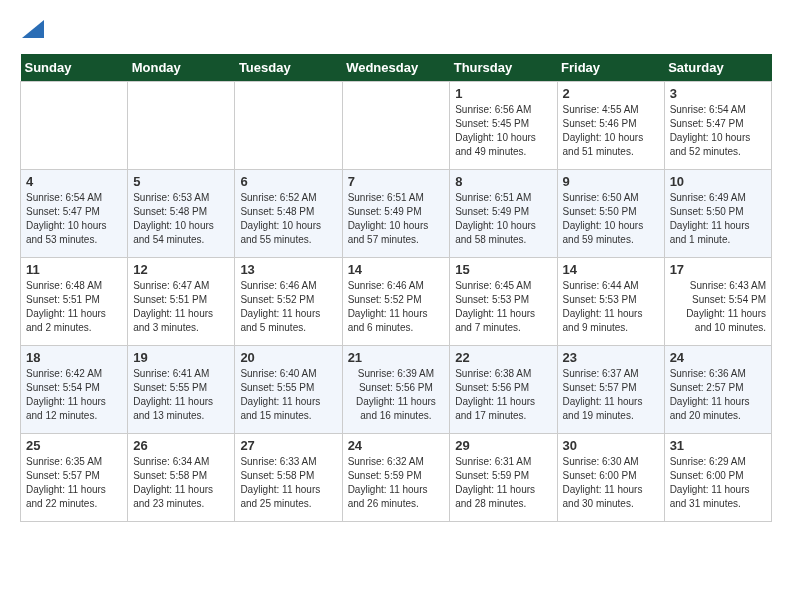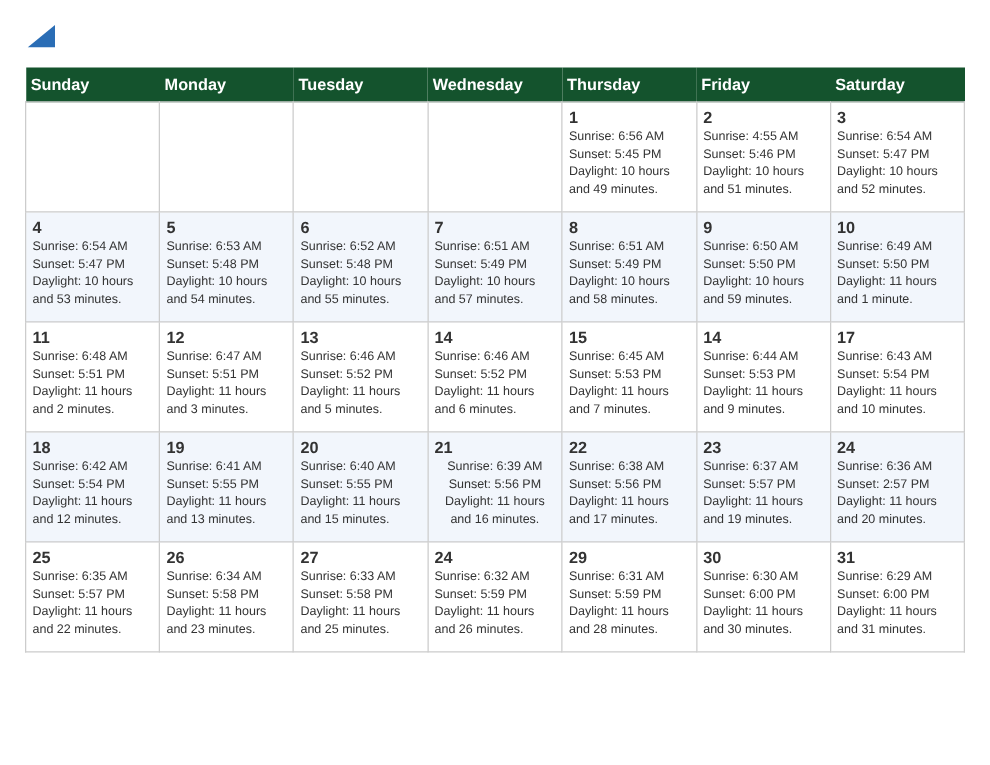--- a/index.html
+++ b/index.html
@@ -239,21 +239,21 @@
         </td>
         <td>
           <span class="day-number">14</span>
           <div class="day-info" style="white-space: pre-line;">Sunrise: 6:44 AM
 Sunset: 5:53 PM
 Daylight: 11 hours
 and 9 minutes.</div>
         </td>
         <td>
           <span class="day-number">17</span>
-          <div class="day-info" style="white-space: pre-line;">Sunrise: 6:43 AM
+          <div class="day-info" style="white-space: pre-line; text-align: right;">Sunrise: 6:43 AM
 Sunset: 5:54 PM
 Daylight: 11 hours
 and 10 minutes.</div>
         </td>
       </tr>
       <tr>
         <td>
           <span class="day-number">18</span>
           <div class="day-info" style="white-space: pre-line;">Sunrise: 6:42 AM
 Sunset: 5:54 PM

